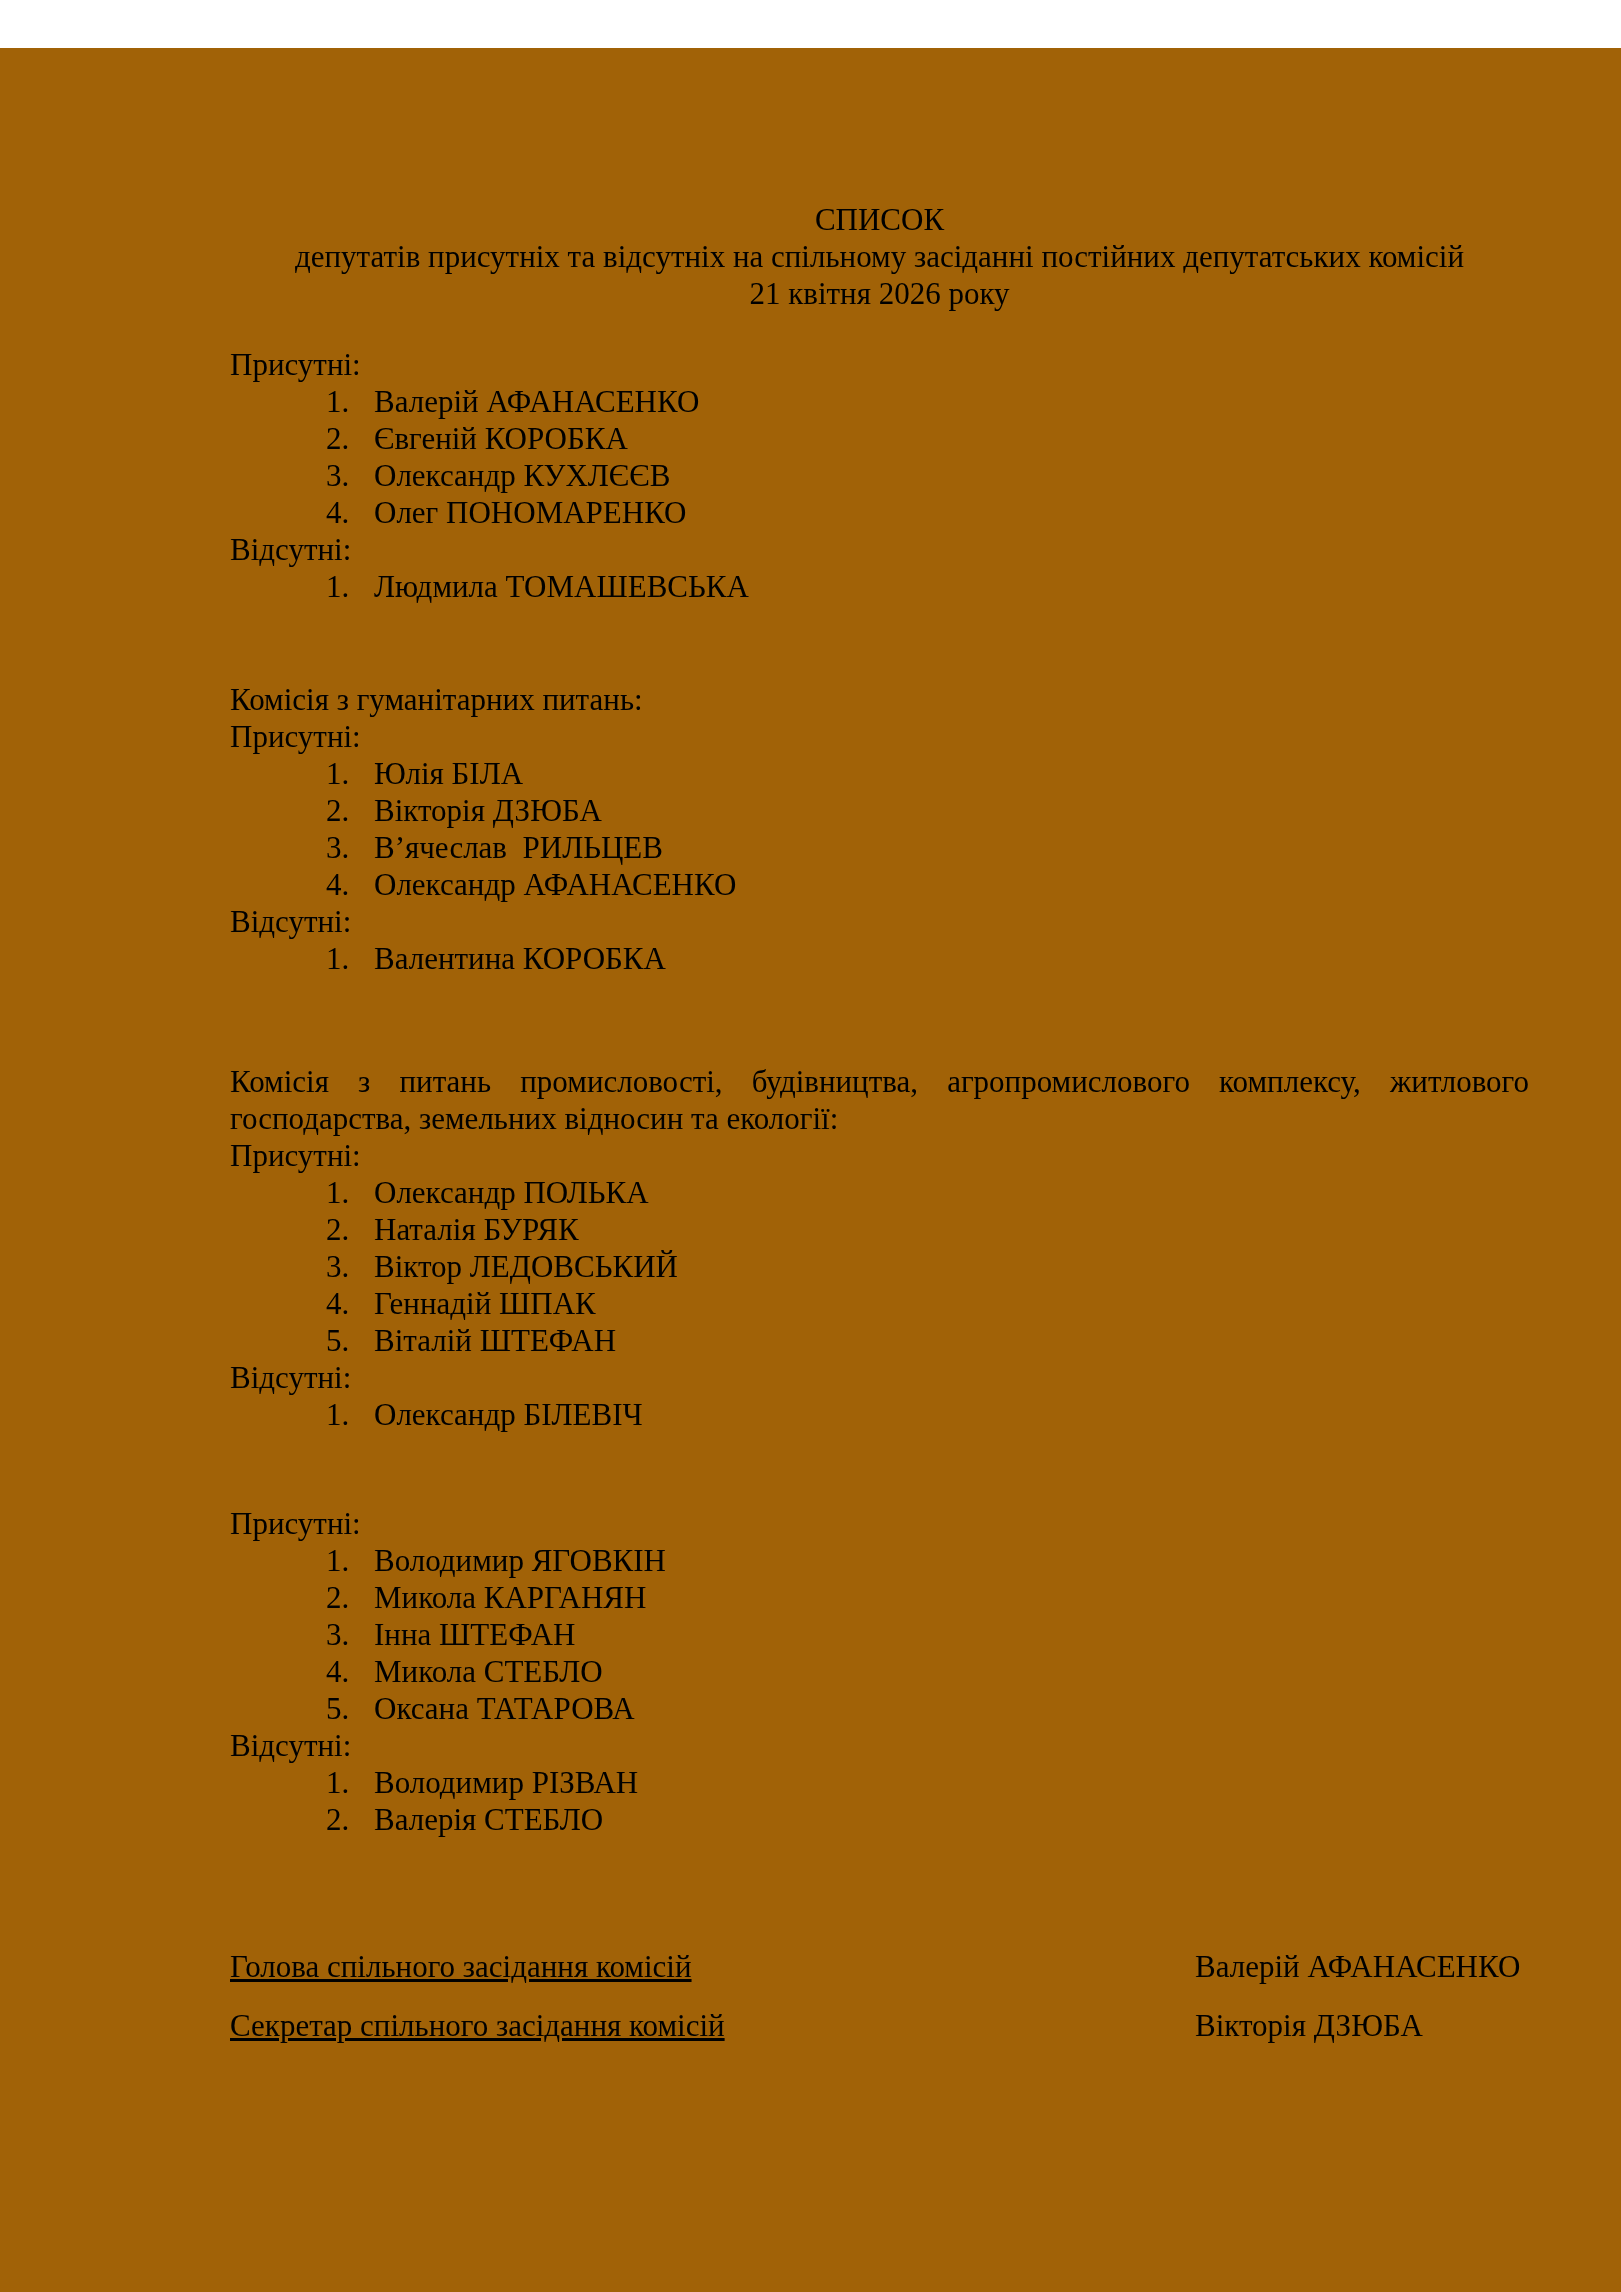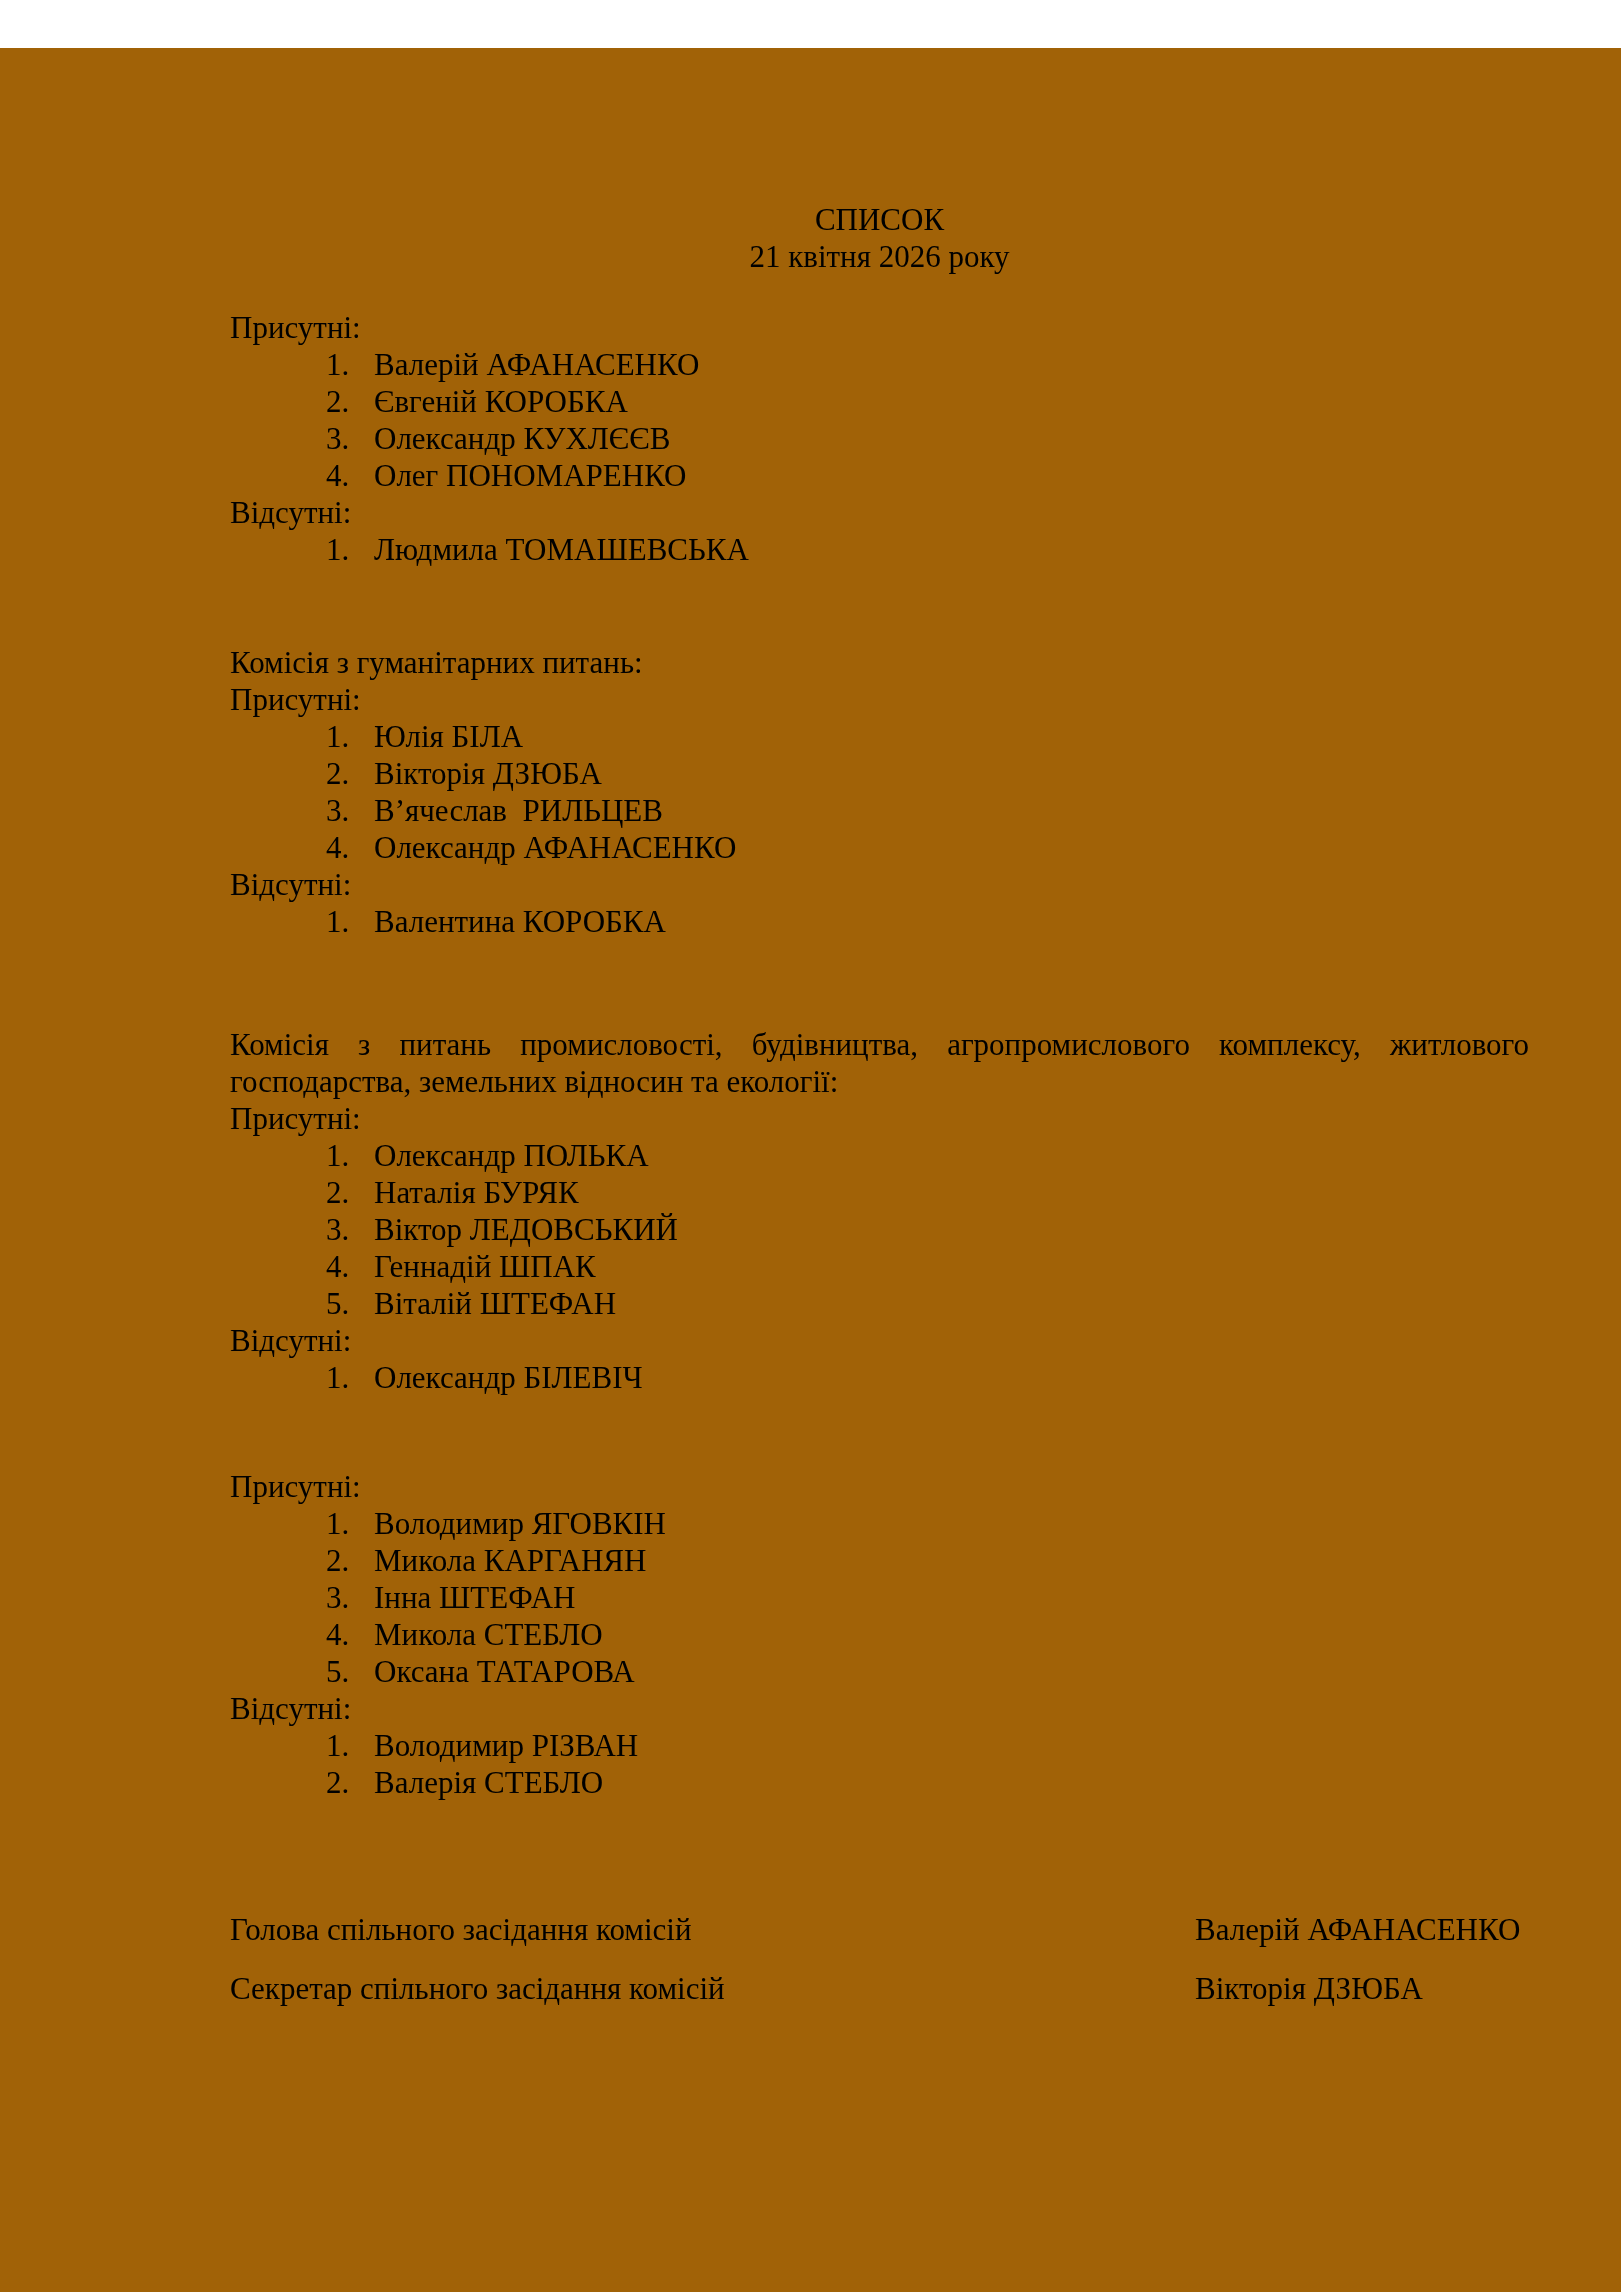--- a/index.html
+++ b/index.html
@@ -42,36 +42,38 @@
   .li .num {
     position: absolute;
     left: 96px;
     top: 0;
   }
   .signatures { margin-top: 110px; }
   .sig-row {
     position: relative;
     height: 37px;
     white-space: pre-wrap;
+    text-decoration: underline;
   }
   .sig-row + .sig-row { margin-top: 21.6px; }
   .sig-name {
     position: absolute;
     left: 965px;
     top: 0;
     white-space: pre-wrap;
   }
 </style>
 </head>
 <body>
 
 <div class="page">
 
   <div class="title-block">
     <div class="title-line">СПИСОК</div>
+    <div class="title-line">депутатів присутніх та відсутніх на спільному засіданні постійних депутатських комісій</div>
     <div class="title-line">21 квітня 2026 року</div>
   </div>
 
   <div id="sections">
       <div class="section s1">
         <div class="roster-label">Присутні:</div>
         <div class="li"><span class="num">1.</span><span>Валерій АФАНАСЕНКО</span></div>
         <div class="li"><span class="num">2.</span><span>Євгеній КОРОБКА</span></div>
         <div class="li"><span class="num">3.</span><span>Олександр КУХЛЄЄВ</span></div>
         <div class="li"><span class="num">4.</span><span>Олег ПОНОМАРЕНКО</span></div>

